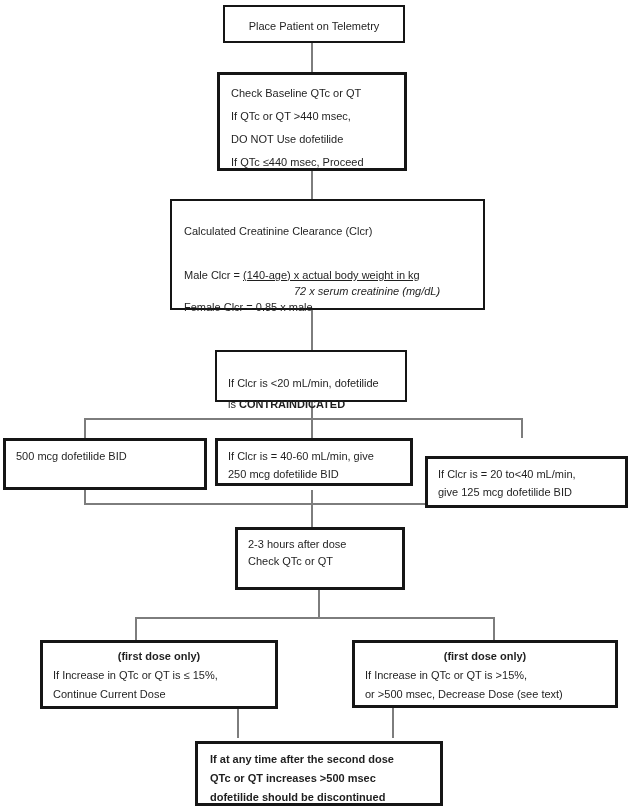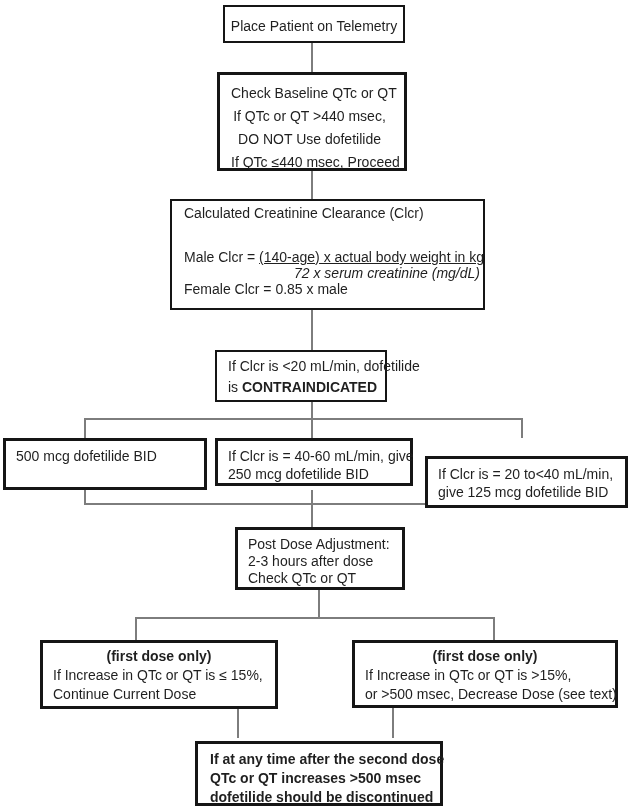--- a/index.html
+++ b/index.html
@@ -10,44 +10,44 @@
     background: #ffffff;
     font-family: "Liberation Sans", sans-serif;
     color: #1f1f1f;
     overflow: hidden;
   }
   .node {
     position: absolute;
     background: #ffffff;
     border: 3px solid #151515;
     box-sizing: border-box;
-    font-size: 14px;
+    font-size: 11px;
     line-height: 19px;
     z-index: 2;
   }
   .thin { border-width: 2px; }
   .ln { white-space: nowrap; }
   .center { text-align: center; }
   .b { font-weight: bold; }
   .u { text-decoration: underline; }
   .line {
     position: absolute;
     background: #7d7d7d;
     z-index: 1;
   }
   .v { width: 2px; }
   .h { height: 2px; }
 
   
   .b1  { left: 223px; top: 5px;   width: 182px; height: 38px; padding-top: 10px; }
-  .b2  { left: 217px; top: 72px;  width: 190px; height: 99px; padding: 7px 16px 0 11px; line-height: 23px; text-align: center; }
-  .b3  { left: 170px; top: 199px; width: 315px; height: 111px; padding: 4px 0 0 12px; line-height: 16px; }
+  .b2  { left: 217px; top: 72px;  width: 190px; height: 99px; padding: 7px 16px 0 11px; line-height: 23px; }
+  .b3  { left: 170px; top: 199px; width: 315px; height: 111px; padding: 22px 0 0 12px; line-height: 16px; }
   .b3 .formula { margin-top: 28px; }
   .b3 .denom { margin-left: 110px; font-style: italic; }
-  .b4  { left: 215px; top: 350px; width: 172px; height: 52px; padding: 4px 0 0 11px; line-height: 21px; }
+  .b4  { left: 215px; top: 350px; width: 192px; height: 52px; padding: 21px 0 0 11px; line-height: 21px; }
   .b5  { left: 3px;   top: 438px; width: 204px; height: 52px; padding: 6px 0 0 10px; line-height: 18px; }
   .b6  { left: 215px; top: 438px; width: 198px; height: 48px; padding: 6px 0 0 10px; line-height: 18px; }
   .b7  { left: 425px; top: 456px; width: 203px; height: 52px; padding: 6px 0 0 10px; line-height: 18px; }
   .b8  { left: 235px; top: 527px; width: 170px; height: 63px; padding: 6px 0 0 10px; line-height: 17px; }
   .b9  { left: 40px;  top: 640px; width: 238px; height: 69px; padding: 4px 0 0 10px; line-height: 19px; }
   .b9 .center, .b10 .center { margin-right: 10px; text-align: center; }
   .b10 { left: 352px; top: 640px; width: 266px; height: 68px; padding: 4px 0 0 10px; line-height: 19px; }
   .b11 { left: 195px; top: 741px; width: 248px; height: 65px; padding: 6px 0 0 12px; line-height: 19px; }
 </style>
 </head>
@@ -112,21 +112,20 @@
     <div class="ln">If Clcr is = 40-60 mL/min, give</div>
     <div class="ln">250 mcg dofetilide BID</div>
   </div>
 
   <div class="node b7">
     <div class="ln">If Clcr is = 20 to&lt;40 mL/min,</div>
     <div class="ln">give 125 mcg dofetilide BID</div>
   </div>
 
   <div class="node b8">
-    <div class="ln">Post Dose Adjustment:</div>
     <div class="ln">2-3 hours after dose</div>
     <div class="ln">Check QTc or QT</div>
   </div>
 
   <div class="node b9">
     <div class="ln center b">(first dose only)</div>
     <div class="ln">If Increase in QTc or QT is ≤ 15%,</div>
     <div class="ln">Continue Current Dose</div>
   </div>
 

